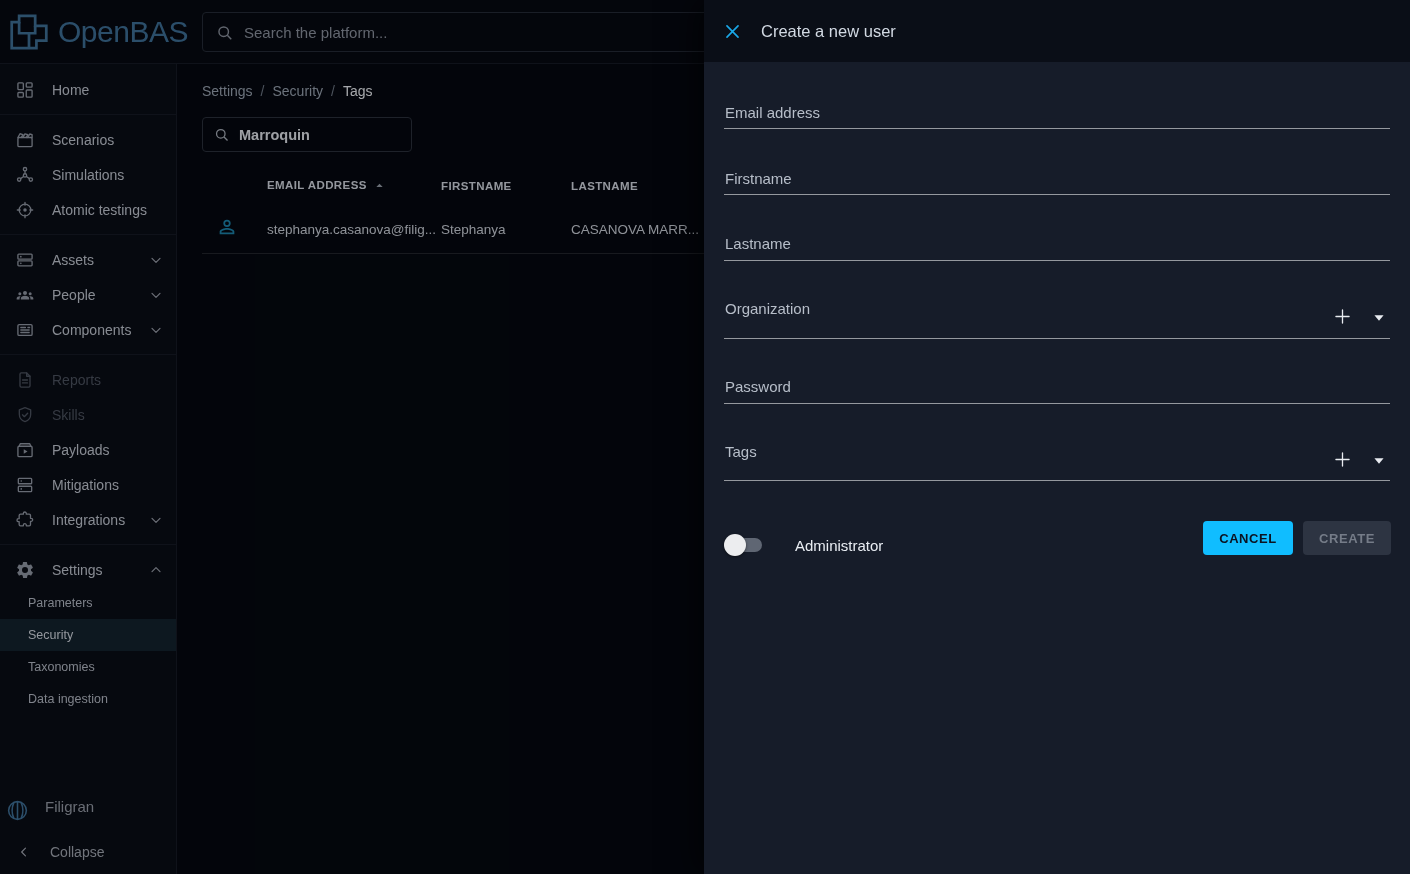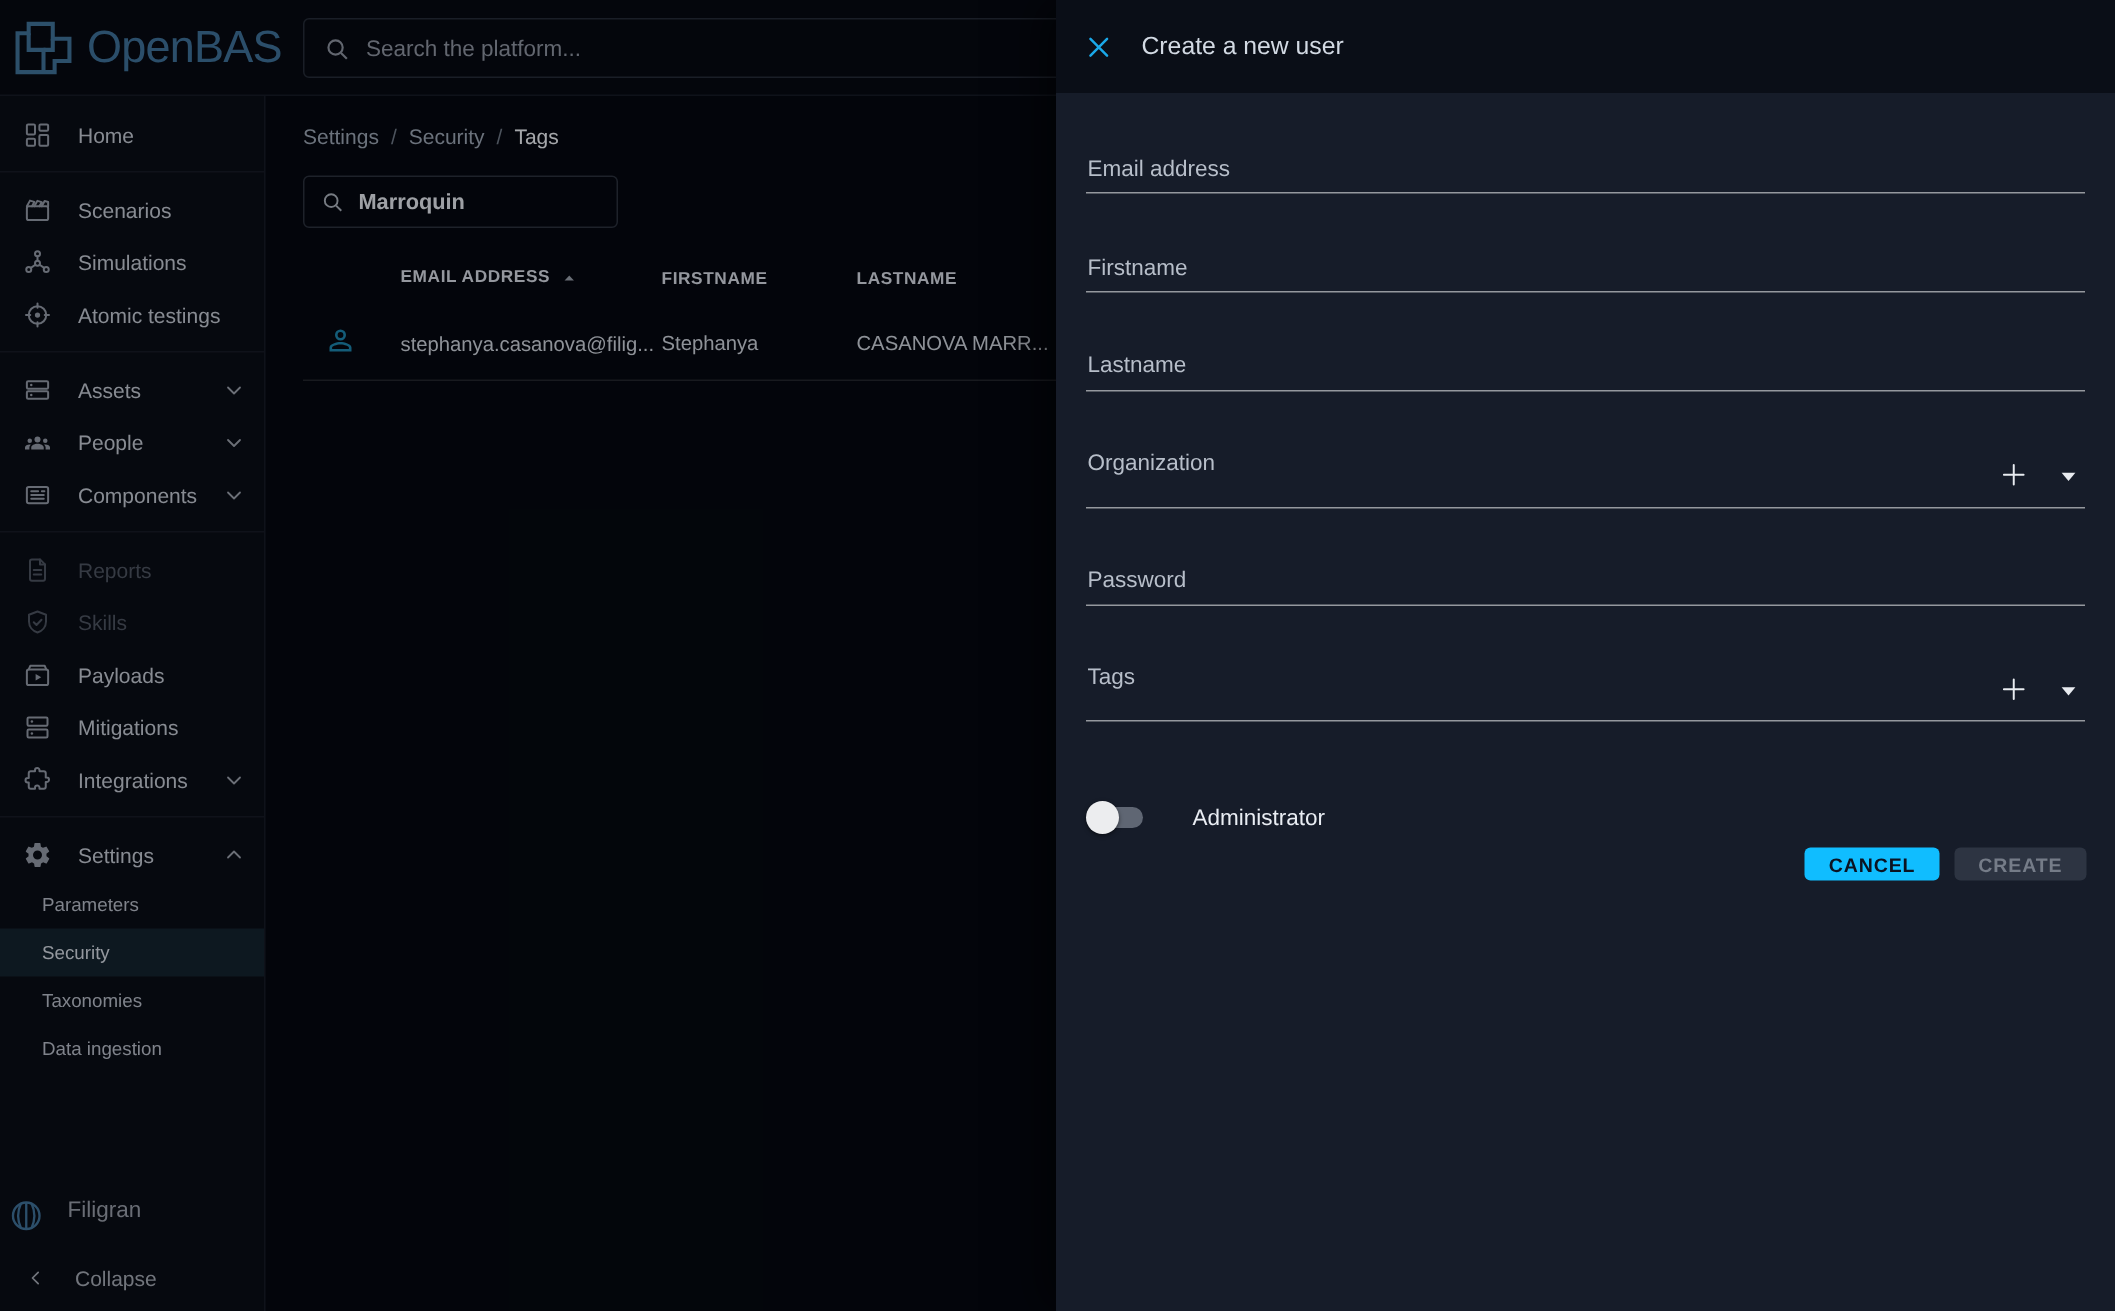--- a/index.html
+++ b/index.html
@@ -103,22 +103,22 @@
   .adorn-caret svg { width:22px; height:22px; }
   .adorn-caret path { fill:#e8ebf0; }
   .switch-row { position:absolute; left:20px; top:504px; height:28px; display:flex; align-items:center;margin-top:27px; }
   .switch { position:relative; width:42px; height:24px; cursor:pointer; flex:none; }
   .switch .track { position:absolute; left:6px; top:5px; width:32px; height:14px; border-radius:7px;
                    background:#5f6673; }
   .switch .thumb { position:absolute; left:0; top:1px; width:22px; height:22px; border-radius:50%;
                    background:#ecedef; box-shadow:0 1px 3px rgba(0,0,0,.5); }
   .switch-label { margin-left:29px; font-size:15px; font-weight:500; color:#e9edf3; }
   .btn-row { position:absolute; top:521px; right:19px; display:flex; gap:10px; }
-  .btn { height:22px; border:0; border-radius:4px; font-family:inherit; font-size:13px;
-         font-weight:bold; letter-spacing:.6px; padding:0 16px; cursor:pointer;margin-top:44px; }
+  .btn { height:34px; border:0; border-radius:4px; font-family:inherit; font-size:13px;
+         font-weight:bold; letter-spacing:.6px; padding:0 16px; cursor:pointer; }
   .btn-cancel { background:#10bdff; color:#0b1322; }
   .btn-create { background:#2d3442; color:#757c88; cursor:default; }
 </style>
 </head>
 <body>
 
 <div class="screen">
 
   <div class="topbar">
     <div class="logo">

